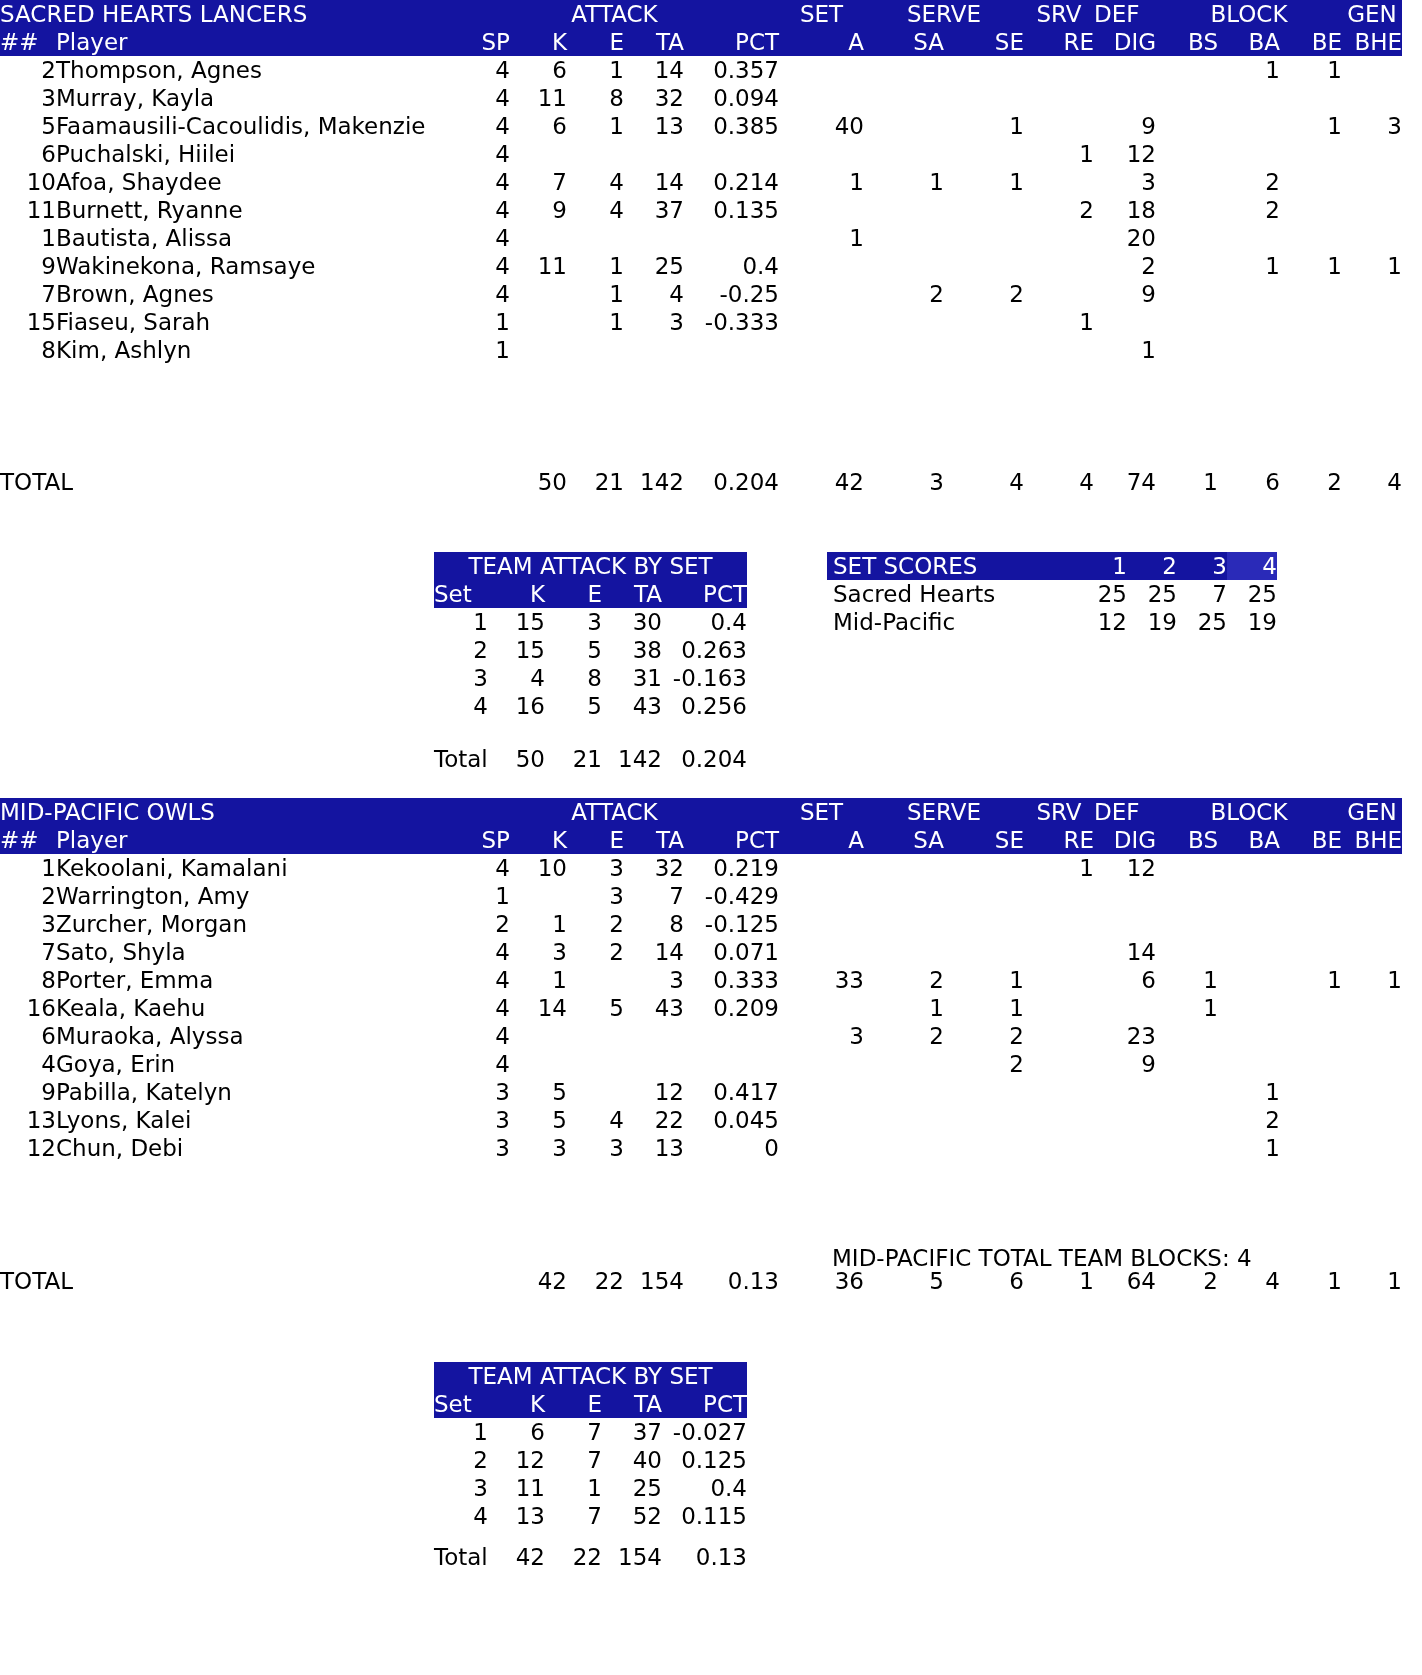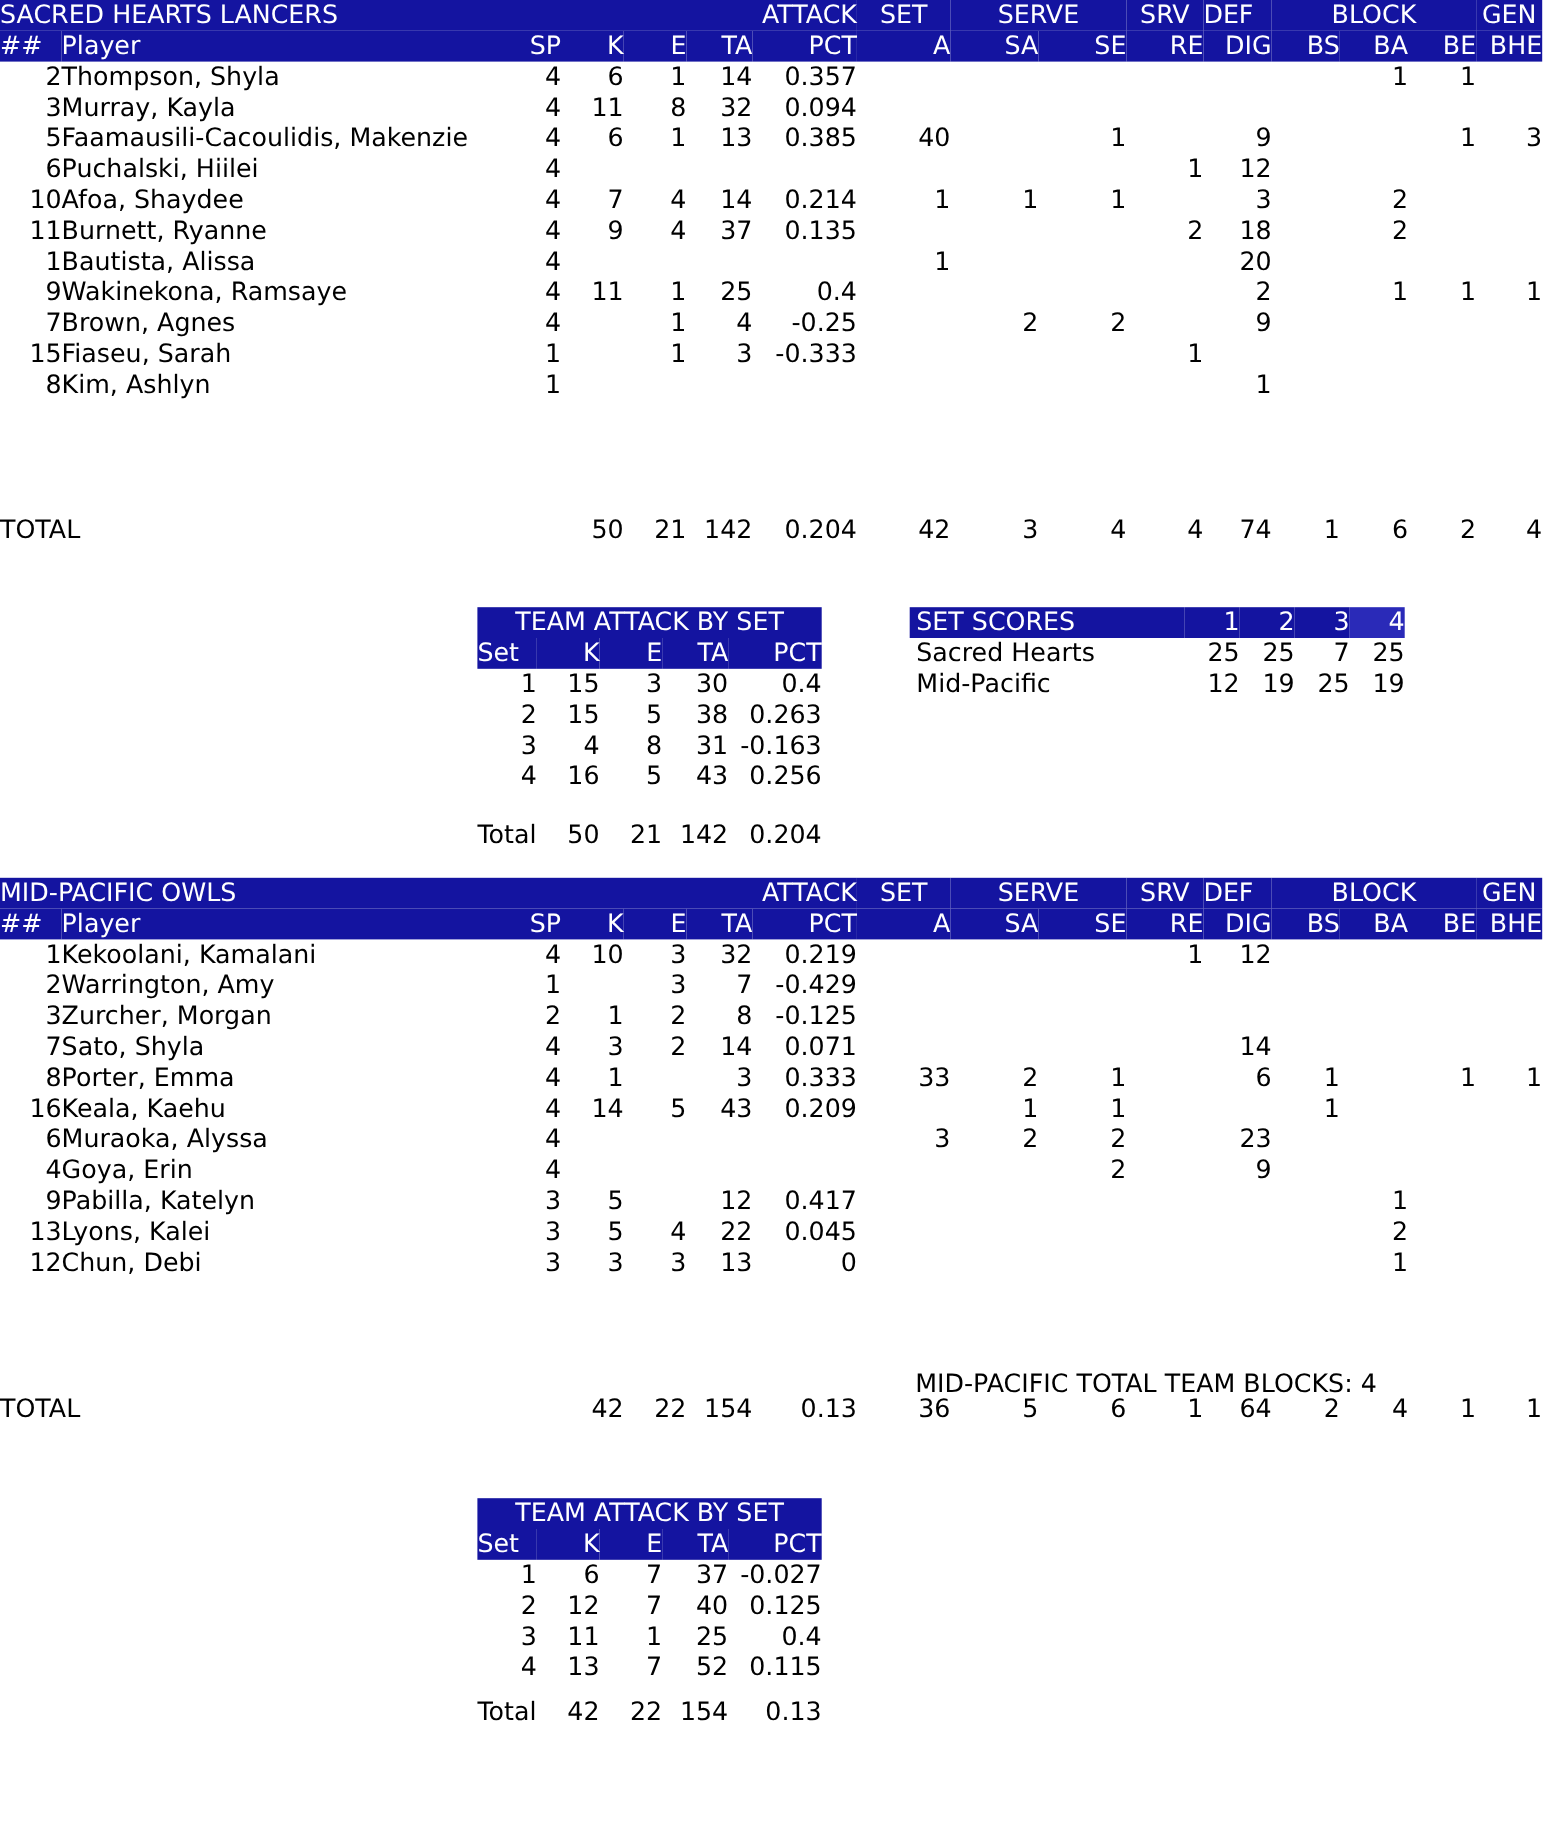--- a/index.html
+++ b/index.html
@@ -62,21 +62,21 @@
   col.c-bs    { width: 62px; }
   col.c-ba    { width: 62px; }
   col.c-be    { width: 62px; }
   col.c-bhe   { width: 60px; }
 
   .pl-no  { padding-right: 8px; }
   .pl-nm  { padding-left: 10px; }
 
   .team-title { padding-left: 56px; }
 
-  .grp-attack { padding-right: 30px; text-align: right; }
+  .grp-attack { padding-right: 30px; }
 
   
   .abs { position: absolute; }
 
   #team1-table { left: 0px; top: 0px; }
   #team1-total { left: 0px; top: 468px; }
   #team1-blocks-note { left: 832px; top: 498px; font-size: 23px; }
 
   #team1-tabs { left: 434px; top: 552px; }
   #setscores { left: 827px; top: 552px; }
@@ -192,21 +192,21 @@
         <td class="num">DIG</td>
         <td class="num">BS</td>
         <td class="num">BA</td>
         <td class="num">BE</td>
         <td class="num">BHE</td>
       </tr>
     </tbody>
     <tbody id="team1-players">
         <tr>
           <td class="num pl-no">2</td>
-          <td class="lft pl-nm">Thompson, Shyla</td>
+          <td class="lft pl-nm">Thompson, Agnes</td>
           <td class="num">4</td>
           <td class="num">6</td>
           <td class="num">1</td>
           <td class="num">14</td>
           <td class="num">0.357</td>
           <td class="num"></td>
           <td class="num"></td>
           <td class="num"></td>
           <td class="num"></td>
           <td class="num"></td>

